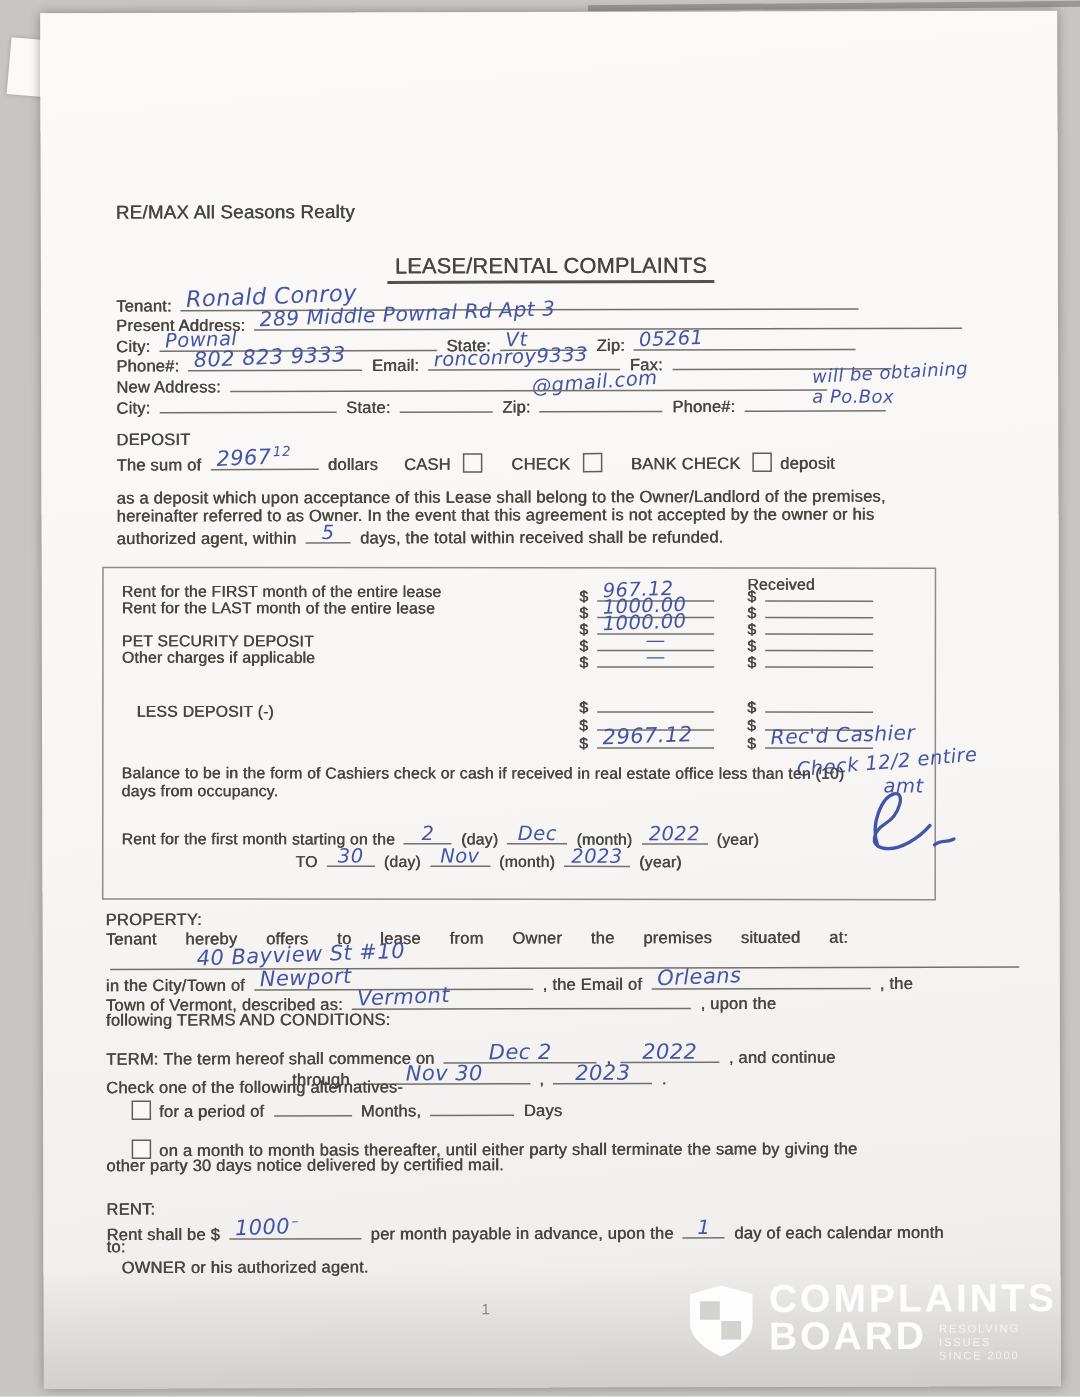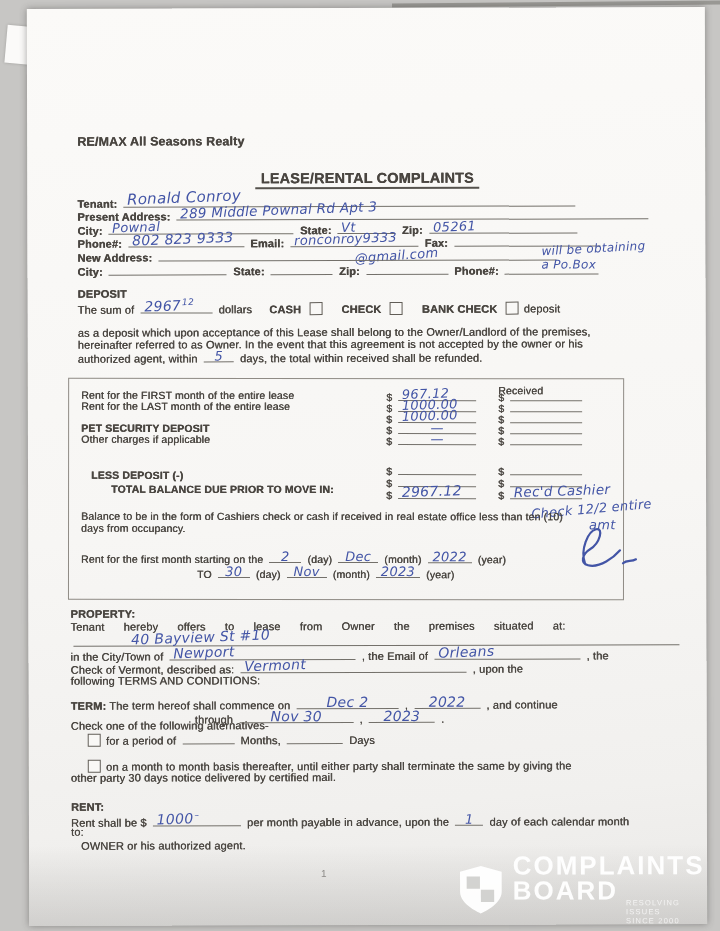--- a/index.html
+++ b/index.html
@@ -15,21 +15,21 @@
   #page {
     position:absolute; left:28px; top:8px; width:678px; height:917px;
     background:linear-gradient(175deg,#fbfaf8 0%,#f7f6f4 55%,#f1f0ee 85%,#eae9e7 100%);
     transform:rotate(-0.15deg);
     box-shadow:0 0 7px rgba(55,53,50,.45);
     color:#4a4641;
   }
   .t { position:absolute; white-space:nowrap; font-size:11px; letter-spacing:.15px;
        text-shadow:.35px 0 0 currentColor; }
   .small { font-size:10.5px; }
-  .b { font-weight:bold; }
+  .b { font-weight:normal; }
   .blank { display:inline-block; border-bottom:1.2px solid #73706a; height:11px;
            position:relative; margin:0 3px; vertical-align:baseline; }
   .hw { font-family:"DejaVu Sans", sans-serif; font-style:italic; color:#4355a6;
         font-size:13px; text-shadow:none; font-weight:normal; letter-spacing:.3px; }
   .blank > .hw { position:absolute; left:4px; bottom:-2px; white-space:nowrap;
         transform:rotate(-2deg); transform-origin:left bottom; }
   .blank > .hw-ctr { left:50%; transform:translateX(-50%); }
   .cb { display:inline-block; width:11px; height:11px; border:1.6px solid #615d57;
         background:#f9f8f6; margin:0 2px 0 5px; vertical-align:-2px; }
   .sup { font-size:9px; vertical-align:5px; margin-left:1px; }
@@ -41,21 +41,21 @@
   .spread { word-spacing:16px; }
   .note { position:absolute; white-space:nowrap; }
   .pagenum { position:absolute; left:292px; top:860px; color:#8d8b88; font-size:10px; }
   .shade { position:absolute; left:0; right:0; bottom:0; height:80px;
     background:linear-gradient(180deg,rgba(110,108,105,0) 0%,rgba(110,108,105,.10) 45%,rgba(110,108,105,.22) 100%); }
   .wm { position:absolute; left:430px; top:846px; display:flex; gap:10px; align-items:center;
         color:rgba(255,255,255,.95); }
   .wm-line1 { font-size:26px; font-weight:bold; letter-spacing:2px; line-height:.95; }
   .wm-row { display:flex; align-items:flex-start; }
   .wm-line2 { font-size:26px; font-weight:bold; letter-spacing:2px; line-height:.95; }
-  .wm-tag { display:flex; flex-direction:column; margin-left:8px; margin-top:20px;
+  .wm-tag { display:flex; flex-direction:column; margin-left:8px; margin-top:3px;
             font-size:7.5px; letter-spacing:1.2px; color:rgba(255,255,255,.72); }
 </style>
 </head>
 <body>
 
 <div id="frame">
   <div class="top-scan-line"></div>
   <div class="corner-paper"></div>
 
   <div id="page">
@@ -218,21 +218,20 @@
       </div>
       <div class="t small b" style="left:22px;top:90px">LESS DEPOSIT (-)</div>
       <div class="t small" style="left:317px;top:96px">
         <span>$</span>
         <span class="blank" style="width:78px"></span>
       </div>
       <div class="t small" style="left:429px;top:96px">
         <span>$</span>
         <span class="blank" style="width:72px"></span>
       </div>
-      <div class="t small b" style="left:42px;top:104px">TOTAL BALANCE DUE PRIOR TO MOVE IN:</div>
       <div class="t small" style="left:317px;top:108px">
         <span>$</span>
         <span class="blank" style="width:78px">
           <span class="hw" style="font-size:14px">2967.12</span>
         </span>
       </div>
       <div class="t small" style="left:429px;top:108px">
         <span>$</span>
         <span class="blank" style="width:72px">
           <span class="hw" style="font-size:13.5px">Rec'd  Cashier</span>
@@ -291,21 +290,21 @@
       <span class="blank" style="width:186px">
         <span class="hw" style="font-size:14px">Newport</span>
       </span>
       <span>, the Email of</span>
       <span class="blank" style="width:146px">
         <span class="hw" style="font-size:14px">Orleans</span>
       </span>
       <span>, the</span>
     </div>
     <div class="t" style="left:42px;top:653px">
-      <span>Check of Vermont, described as:</span>
+      <span>Town of Vermont, described as:</span>
       <span class="blank" style="width:226px">
         <span class="hw" style="font-size:14px">Vermont</span>
       </span>
       <span>, upon the</span>
     </div>
     <div class="t" style="left:42px;top:666px">following TERMS AND CONDITIONS:</div>
 
     <div class="t" style="left:42px;top:689px">
       <span class="b">TERM:</span>
       <span>The term hereof shall commence on</span>

